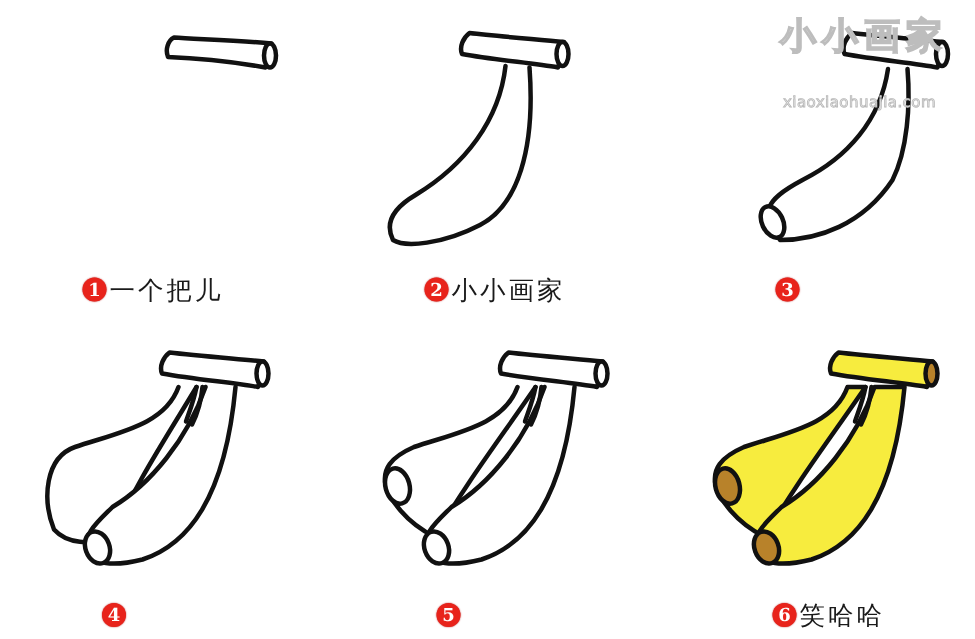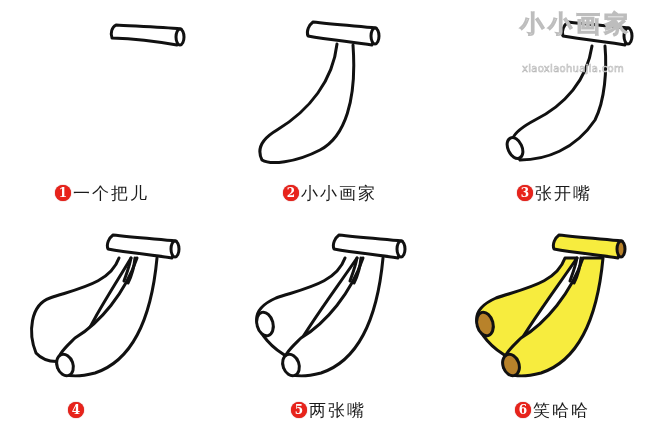--- a/index.html
+++ b/index.html
@@ -118,21 +118,20 @@
   <svg class="drawing" width="215" height="213" viewBox="0 0 215 213">
     <g fill="none" stroke="#111" stroke-width="3" stroke-linecap="round" stroke-linejoin="round">
       <path d="M157,46 C152,80 130,105 100,120 C85,128 80,133 78,138 C80,148 82,156 85,160 C110,160 140,150 160,120 C170,100 172,70 170,46" fill="#fff"></path>
       <ellipse cx="80" cy="148" rx="7" ry="11" transform="rotate(-25 80 148)" fill="#fff"></ellipse>
       <path d="M133,22 C129,25 126,31 128,36 C150,40 175,42 190,45 C192,40 193,33 194,28 C175,26 150,24 133,22 Z" fill="#fff"></path>
       <ellipse cx="193" cy="36" rx="4" ry="8" fill="#fff"></ellipse>
     </g>
   </svg>
   <div class="caption" style="left:82px;top:182px;">
     <span class="num">3</span>
-    <span class="cap-text">张开嘴</span>
   </div>
 </div>
 
 <div class="panel" style="left:0;top:213px;width:215px;height:213px;">
   <svg class="drawing" width="215" height="213" viewBox="0 0 215 213">
     <g fill="none" stroke="#111" stroke-width="3" stroke-linecap="round" stroke-linejoin="round">
 
       <path d="M119,45 C110,70 80,75 50,85 C30,92 28,120 36,140 C45,150 60,150 75,145 C90,110 110,80 131,45" fill="#fff"></path>
 
       <path d="M137,45 C125,80 100,110 75,125 C65,135 55,143 58,155 C62,163 75,165 95,160 C125,150 150,120 157,45" fill="#fff"></path>
@@ -158,21 +157,20 @@
       <path d="M148,45 C136,80 111,110 86,125 C76,135 66,143 69,155 C73,163 86,165 106,160 C136,150 161,120 168,45" fill="#fff"></path>
       <ellipse cx="76" cy="152" rx="8" ry="11" transform="rotate(-20 76 152)" fill="#fff"></ellipse>
       <path d="M142,45 C140,55 137,62 135,68"></path>
       <path d="M146,45 C145,56 142,64 139,70"></path>
       <path d="M124,22 C120,25 117,31 119,36 C141,40 166,42 183,45 C185,40 186,33 187,28 C166,26 141,24 124,22 Z" fill="#fff"></path>
       <ellipse cx="186" cy="36" rx="4" ry="8" fill="#fff"></ellipse>
     </g>
   </svg>
   <div class="caption" style="left:76px;top:186px;">
     <span class="num">5</span>
-    <span class="cap-text">两张嘴</span>
   </div>
 </div>
 
 <div class="panel" style="left:435px;top:213px;width:215px;height:213px;">
   <svg class="drawing" width="215" height="213" viewBox="0 0 215 213">
     <g stroke="#111" stroke-width="3" stroke-linecap="round" stroke-linejoin="round">
       <path d="M130,45 C121,70 91,75 61,85 C45,92 40,100 42,110 C45,120 55,135 75,145 C95,110 118,80 142,45 Z" fill="#f7ec3e"></path>
       <ellipse cx="50" cy="111" rx="8" ry="12" transform="rotate(-15 50 111)" fill="#b8822a"></ellipse>
       <path d="M148,45 C136,80 111,110 86,125 C76,135 66,143 69,155 C73,163 86,165 106,160 C136,150 161,120 168,45 Z" fill="#f7ec3e"></path>
       <ellipse cx="76" cy="152" rx="8" ry="11" transform="rotate(-20 76 152)" fill="#b8822a"></ellipse>

